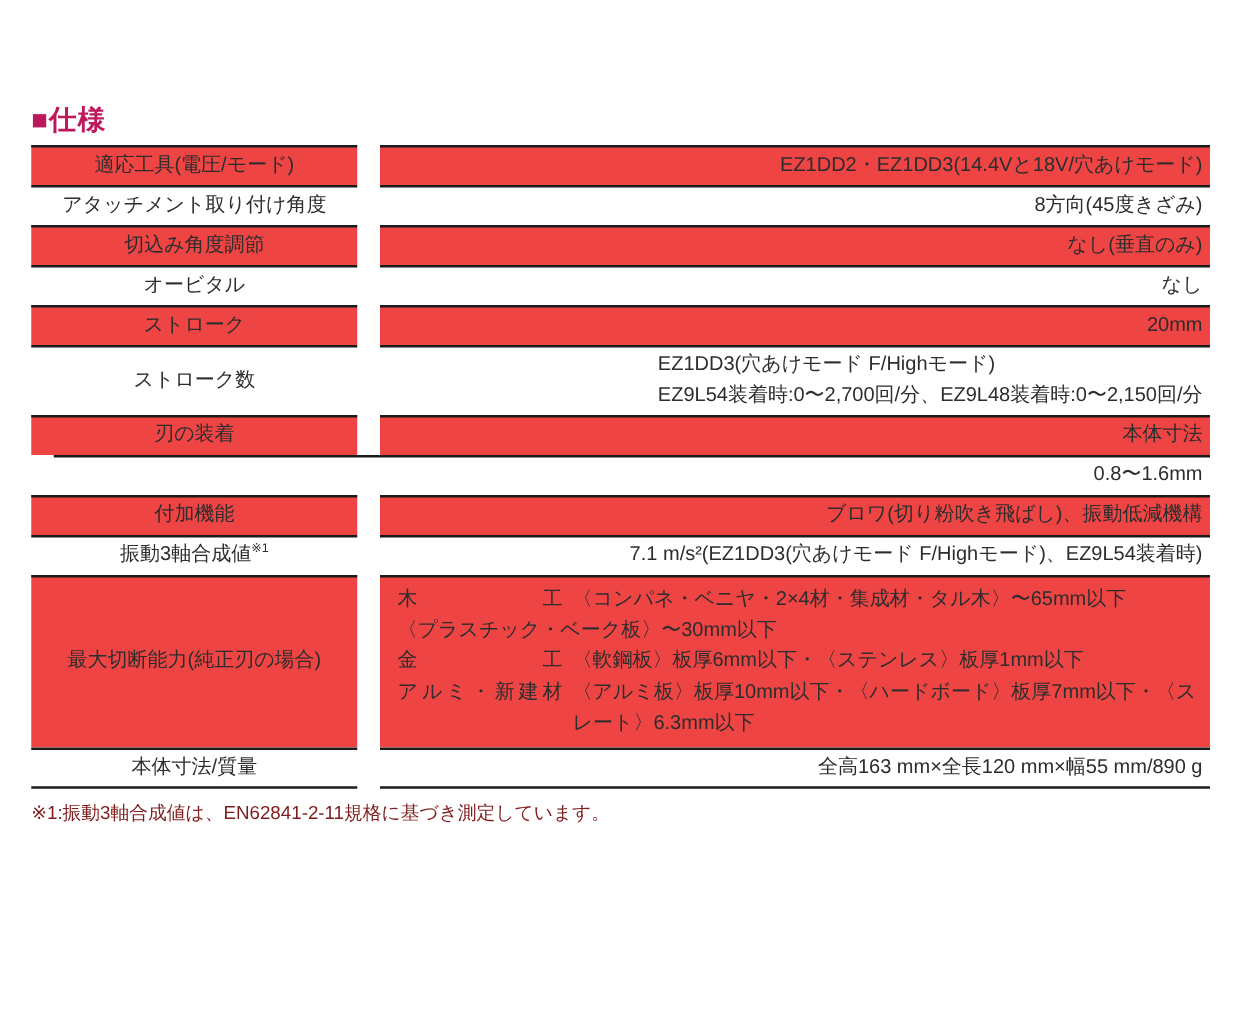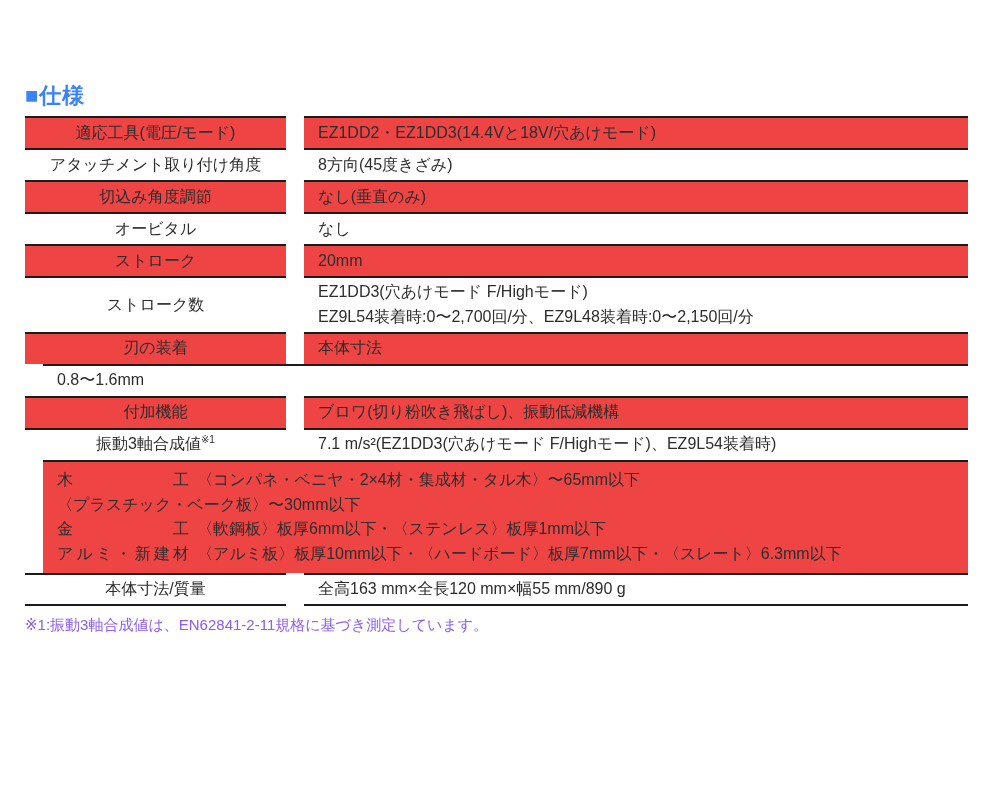--- a/index.html
+++ b/index.html
@@ -19,21 +19,21 @@
   }
   .content {
     position: absolute;
     left: 25px;
     top: 84px;
     width: 943px;
   }
   .section-title {
     font-size: 22px;
     font-weight: bold;
-    color: #3b82f6;
+    color: #be185d;
     letter-spacing: 1px;
     margin: 0 0 8px 0;
     line-height: 1.1;
   }
   .spec-table {
     width: 100%;
     border-collapse: collapse;
   }
   .t-row {
     display: flex;
@@ -53,21 +53,21 @@
   .cell.label {
     width: 261px;
     flex: 0 0 261px;
     justify-content: center;
     text-align: center;
   }
   .cell.value {
     flex: 1;
     padding-left: 14px;
     padding-right: 6px;
-    justify-content: flex-start;
+    justify-content: flex-end;
     text-align: left;
   }
   .col-gap {
     width: 18px;
     flex: 0 0 18px;
     background: #ffffff;
   }
   .shaded { background: #ef4444; }
   .plain  { background: #ffffff; }
   .multiline { white-space: pre-line; }
@@ -92,21 +92,21 @@
     flex: 0 0 132px;
     width: 132px;
     margin-right: 8px;
     text-align: justify;
     text-align-last: justify;
   }
   .cap-desc { flex: 1; }
   .footnote {
     margin-top: 10px;
     font-size: 15px;
-    color: #8b5cf6;
+    color: #7f1d1d;
     letter-spacing: 0;
   }
 </style>
 </head>
 <body>
 
 <div class="page">
   <div class="content">
 
     <h2 class="section-title">■仕様</h2>
@@ -205,20 +205,23 @@
         <div class="cell label plain">
           <span><span>振動3軸合成値</span><sup class="note-ref">※1</sup></span>
         </div>
         <div class="col-gap"></div>
         <div class="cell value plain">
             <span>7.1 m/s²(EZ1DD3(穴あけモード F/Highモード)、EZ9L54装着時)</span>
           </div>
       </div>
 
       <div class="t-row">
+        <div class="cell label shaded">
+            <span>最大切断能力(純正刃の場合)</span>
+          </div>
         <div class="col-gap"></div>
         <div class="cell value shaded cap-value">
           <div class="cap-line">
             <span class="cap-term">木工</span>
             <span class="cap-desc">〈コンパネ・ベニヤ・2×4材・集成材・タル木〉〜65mm以下</span>
           </div>
           <div class="cap-line">
             <span class="cap-desc">〈プラスチック・ベーク板〉〜30mm以下</span>
           </div>
           <div class="cap-line">

